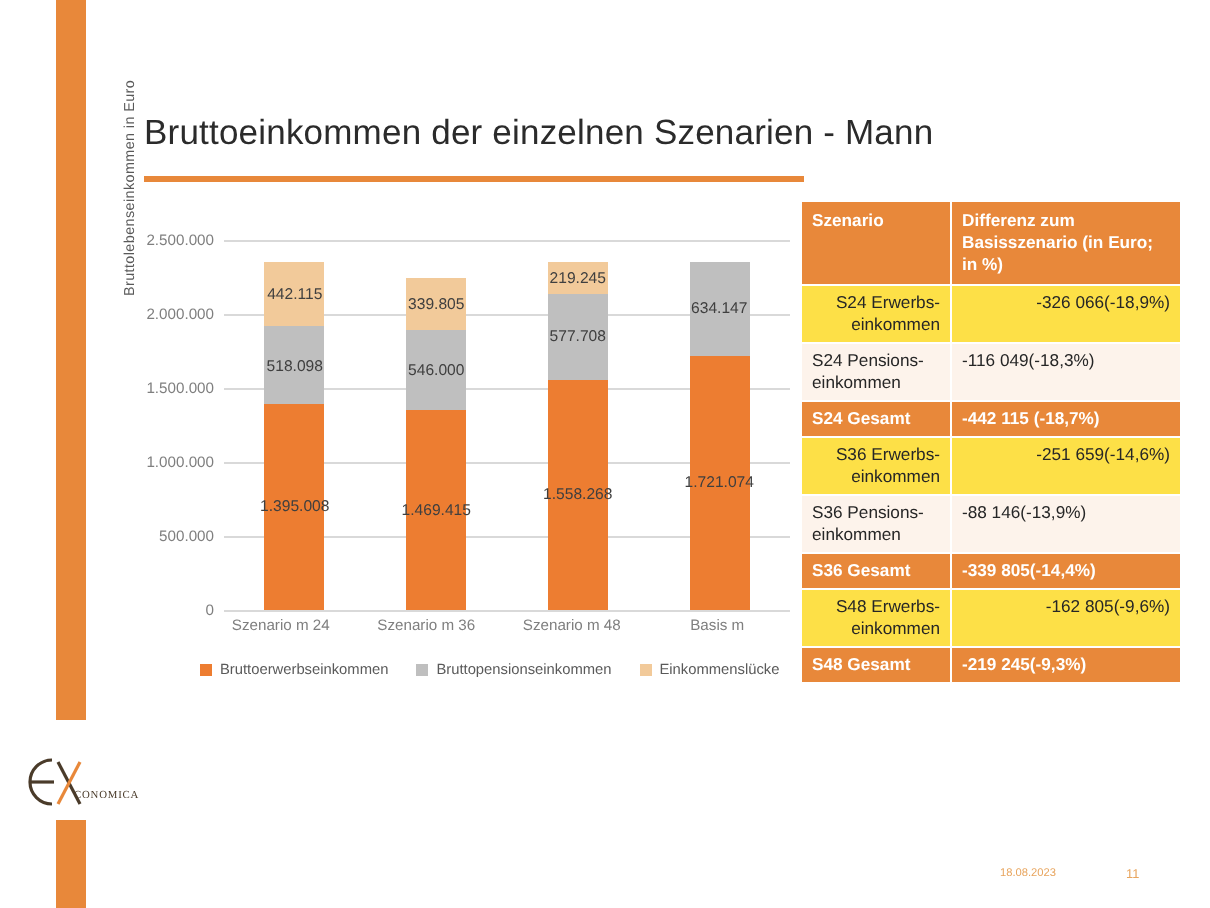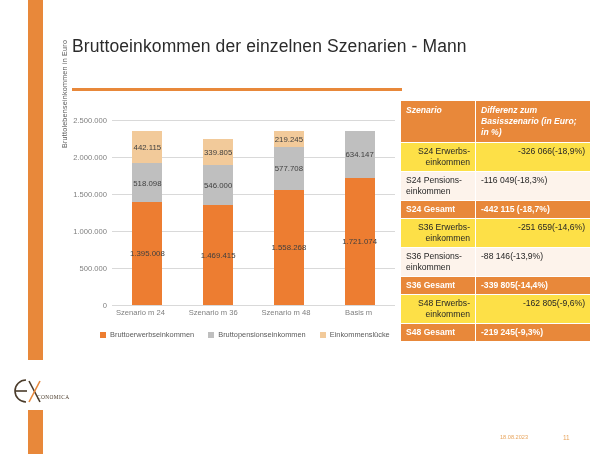--- a/index.html
+++ b/index.html
@@ -12,21 +12,21 @@
   .edge-top,.edge-bot{position:absolute;left:28px;width:15px;background:#E8883A;}
   .edge-top{top:0;height:360px;}
   .edge-bot{top:410px;height:44px;}
 
   
   .logo{position:absolute;left:4px;top:372px;width:80px;height:40px;}
   .logo svg{display:block;}
 
   
   .title{
-    position:absolute;left:72px;top:36px;width:450px;
+    position:absolute;left:72px;top:56px;width:450px;
     font-size:17.5px;color:#2b2b2b;letter-spacing:.1px;white-space:nowrap;
   }
   .title-rule{position:absolute;left:72px;top:88px;width:330px;height:2.5px;background:#E8883A;}
 
   
   .chart{position:absolute;left:62px;top:112px;width:335px;height:225px;}
   .ylabel{
     position:absolute;left:-2px;top:36px;
     transform:rotate(-90deg);transform-origin:left top;
     font-size:7.2px;color:#595959;white-space:nowrap;letter-spacing:.2px;
@@ -54,21 +54,21 @@
   .legend .li{display:flex;align-items:center;gap:4px;white-space:nowrap;}
   .swatch{width:6px;height:6px;display:inline-block;}
 
   
   .tbl{position:absolute;left:400px;top:100px;width:191px;border-collapse:collapse;}
   .tbl td{
     padding:3px 5px;font-size:8.6px;line-height:1.28;vertical-align:top;
     border:1px solid #ffffff;color:#262626;
   }
   .tbl td.c2{width:104px;}
-  .tbl tr.hdr td{background:#E8883A;color:#fff;font-weight:bold;font-size:8.6px;padding:4px 5px;font-style:italic;}
+  .tbl tr.hdr td{background:#E8883A;color:#fff;font-weight:bold;font-size:8.6px;padding:4px 5px;}
   .tbl tr.a td{background:#fde047;text-align:right;}
   .tbl tr.b td{background:#FDF3EB;}
   .tbl tr.tot td{background:#E8883A;color:#fff;font-weight:bold;}
 
   .footer-date{position:absolute;left:500px;top:434px;font-size:5.6px;color:#E8A55E;}
   .footer-page{position:absolute;left:563px;top:434px;font-size:6.4px;color:#E8A55E;}
 </style>
 </head>
 <body>
 

